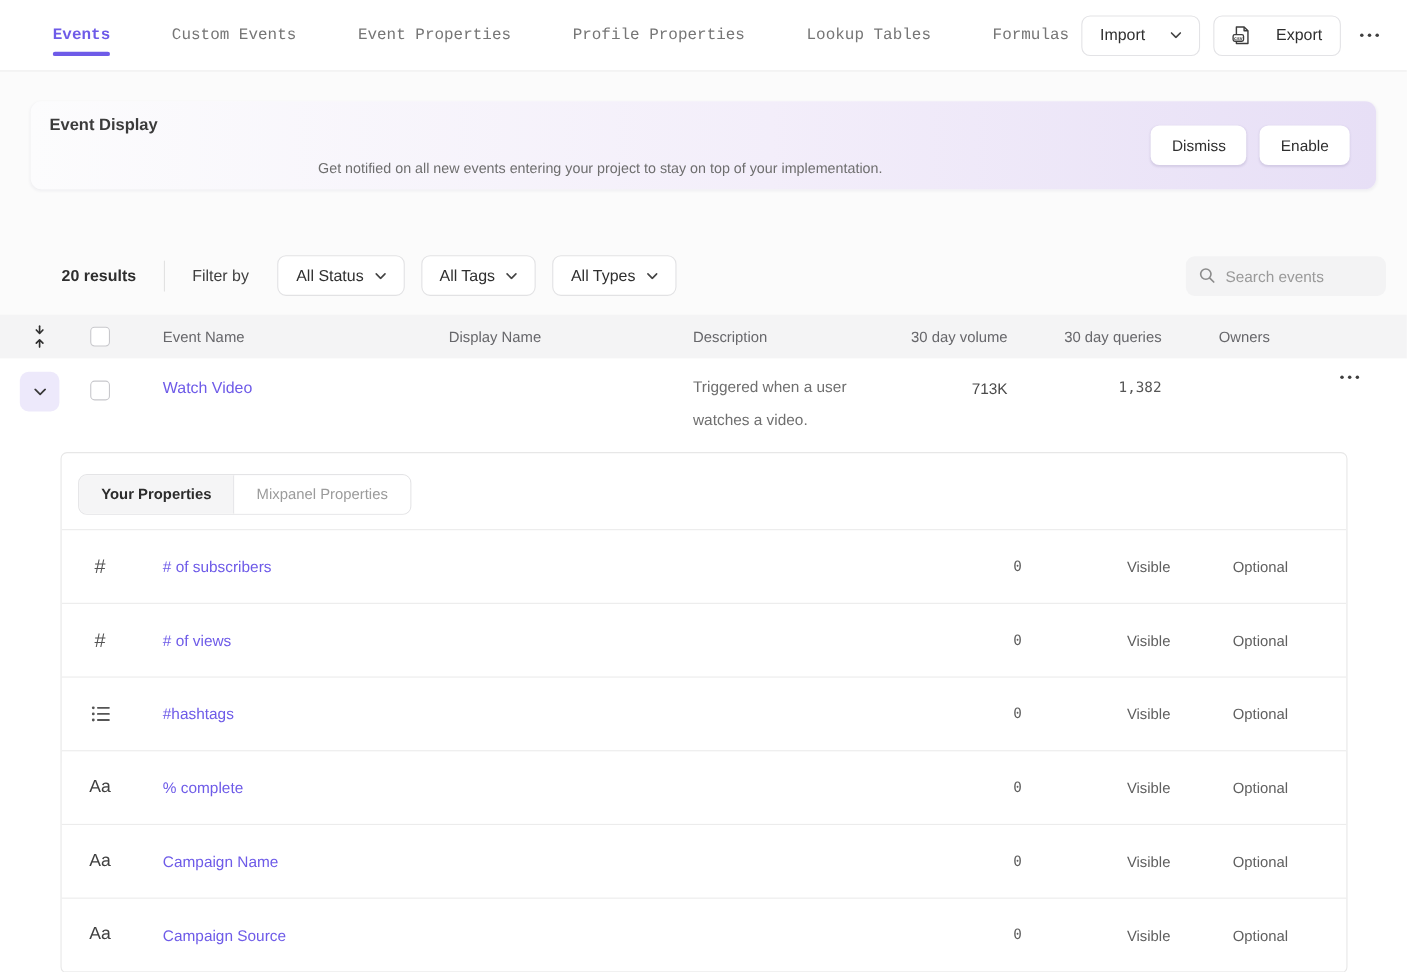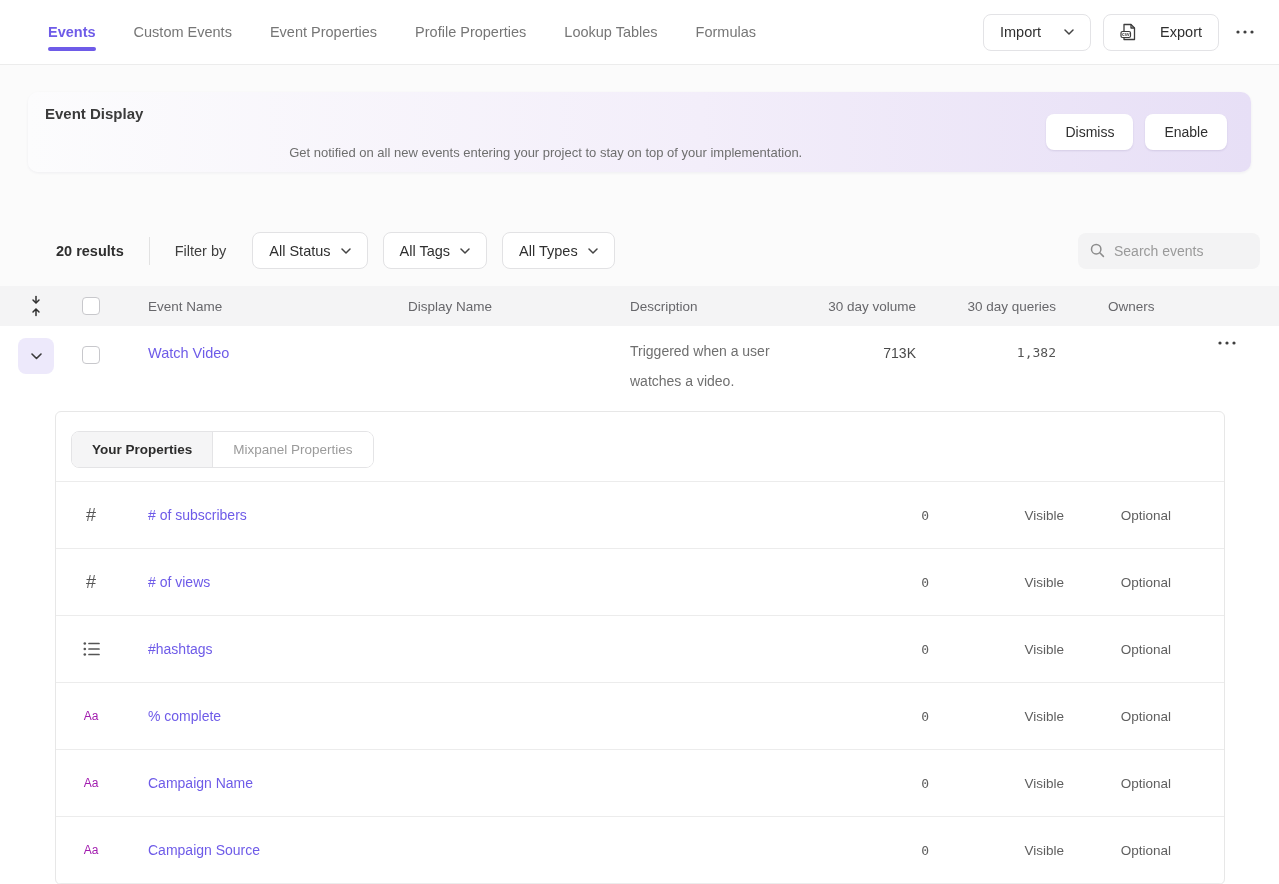--- a/index.html
+++ b/index.html
@@ -9,21 +9,21 @@
     background: #fbfbfb;
     color: #3c3c3c;
   }
   :root { --accent: #6e5be8; }
 
   
   .topnav {
     height: 65px; background: #fff; border-bottom: 1px solid #ececec;
     display: flex; align-items: center; padding: 0 20px 0 48px;
   }
-  .tabs { display: flex; gap: 38px; align-items: flex-start; flex: 1; }
+  .tabs { display: flex; gap: 56px; align-items: flex-start; flex: 1; font-family: Liberation Mono, monospace; }
   .tab {
     position: relative; font-size: 14.5px; font-weight: 500; color: #767676;
     line-height: 65px; cursor: pointer; white-space: nowrap;
   }
   .tab.active { color: var(--accent); font-weight: 600; }
   .tab.active::after {
     content: ""; position: absolute; left: 0; right: 0; bottom: 14px;
     height: 3.5px; border-radius: 2px; background: var(--accent);
   }
   .nav-actions { display: flex; align-items: center; gap: 12px; }
@@ -130,21 +130,21 @@
     background: #f5f5f6; color: #2c2c2c; font-weight: 700; border-right: 1px solid #e4e4e6;
   }
   .prop-row {
     height: 67px; display: flex; align-items: center;
     border-bottom: 1px solid #ececec; padding-right: 53px;
   }
   .prop-icon {
     width: 30px; margin-left: 20px; display: flex; justify-content: center;
     color: #555; font-size: 18px; font-weight: 500;
   }
-  .prop-icon.aa { font-size: 12px; color: #a21caf; }
+  .prop-icon.aa { font-size: 16px; color: #404040; }
   .prop-name {
     flex: 1; margin-left: 42px; color: var(--accent); font-size: 14px;
     text-decoration: none; cursor: pointer;
   }
   .pv-zero {
     width: 60px; text-align: right; font-family: "DejaVu Sans Mono", monospace;
     font-size: 13px; color: #5f5f5f;
   }
   .pv-visible { width: 60px; margin-left: 75px; text-align: right; font-size: 13.5px; color: #5f5f5f; }
   .pv-optional { width: 80px; margin-left: 27px; text-align: right; font-size: 13.5px; color: #5f5f5f; }

